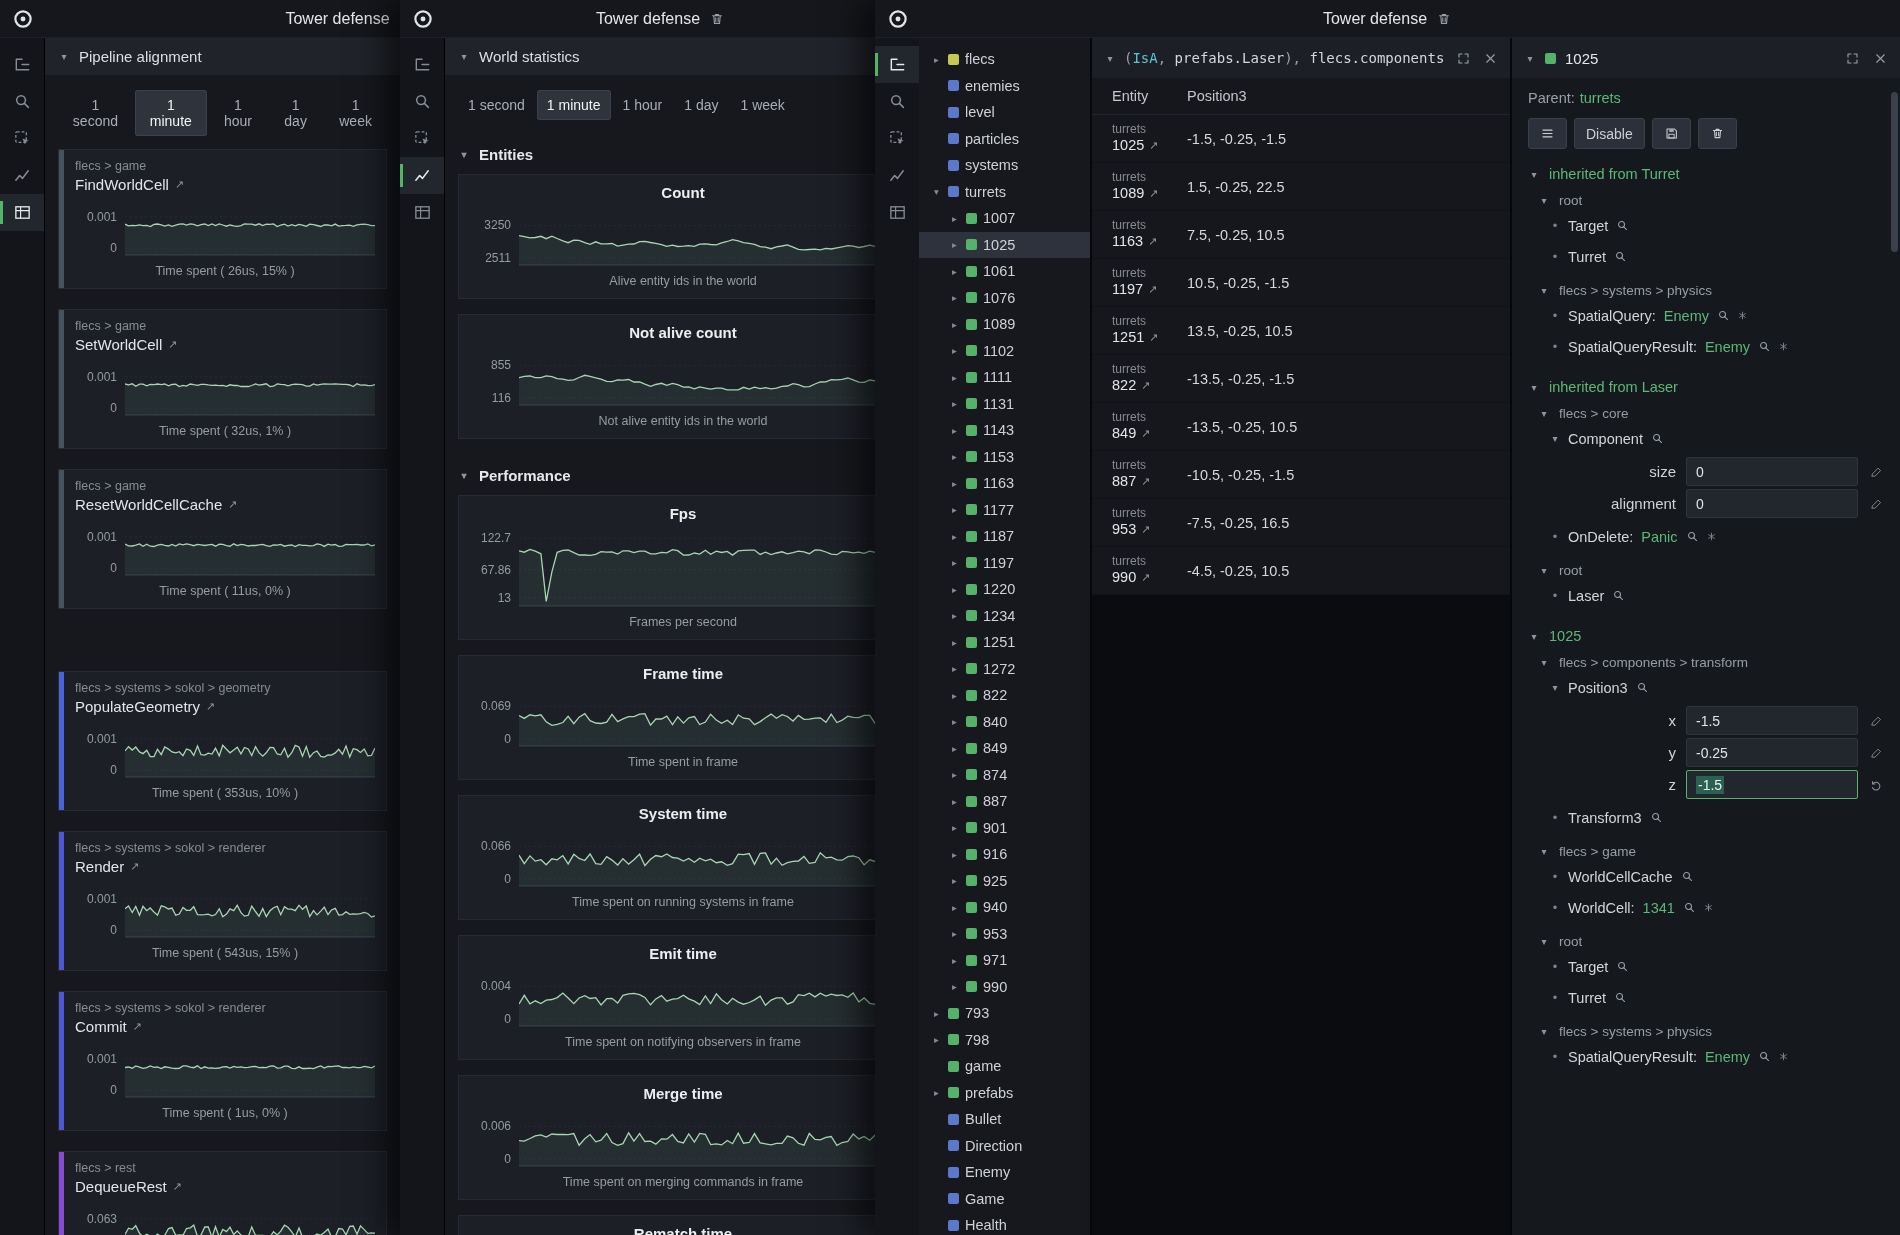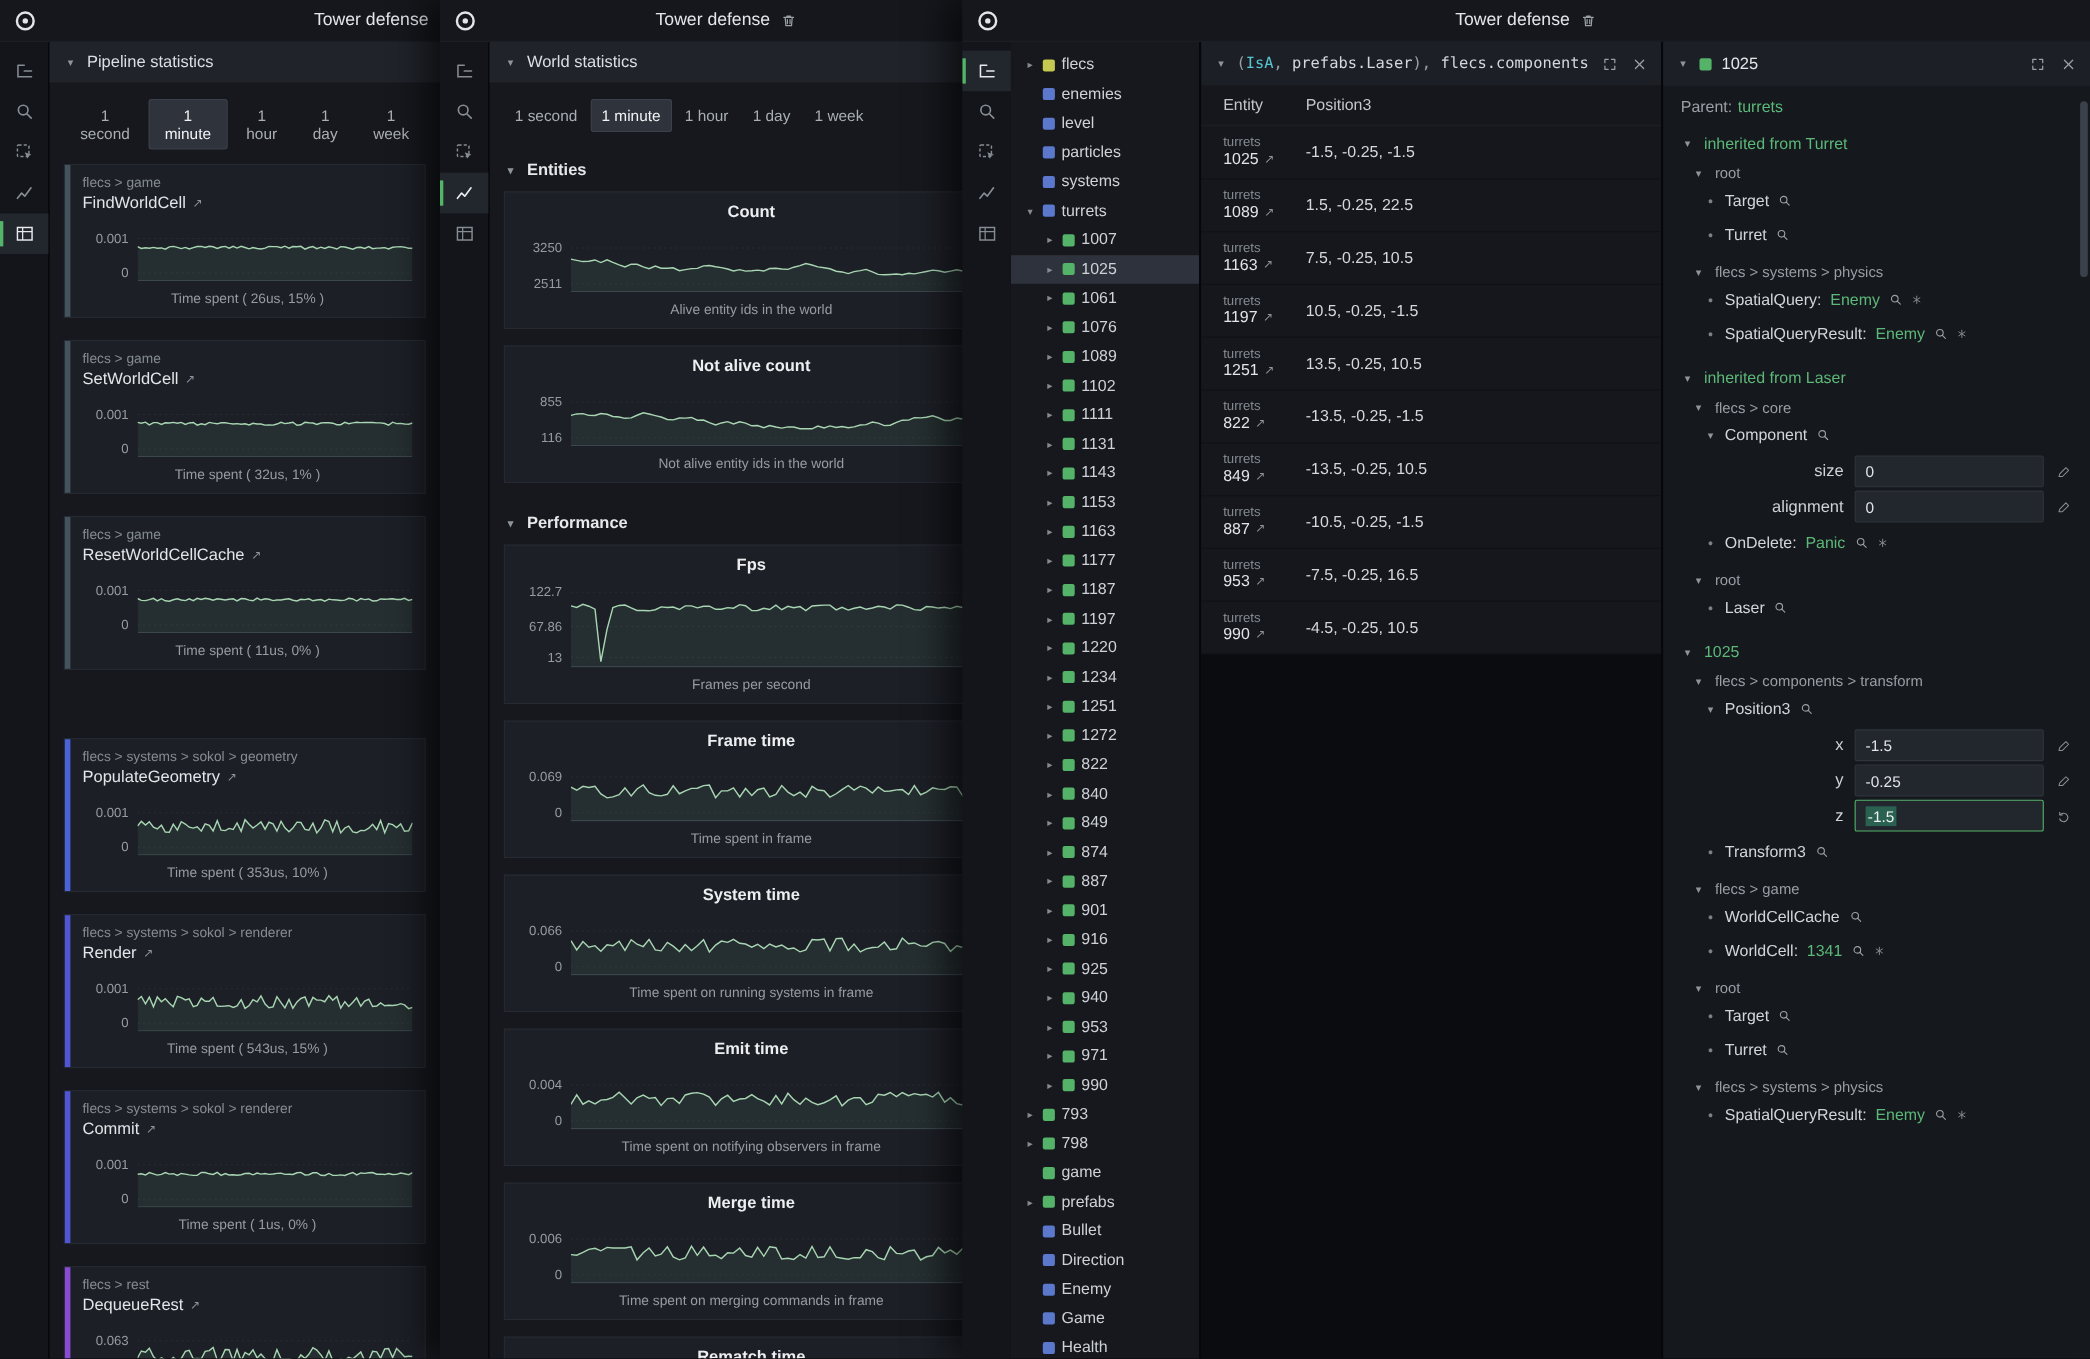--- a/index.html
+++ b/index.html
@@ -170,21 +170,21 @@
               <svg viewBox="0 0 20 20">
                 <rect x="3" y="4" width="14" height="12" stroke="currentColor" stroke-width="1.4" fill="none"></rect>
                 <path d="M3 8h14M8 4v12" stroke="currentColor" stroke-width="1.2"></path>
               </svg>
             </span>
           </div>
         </div>
       <div class="panel" style="flex:0 0 356px;">
         <div class="panel-header">
           <span class="caret">▾</span>
-          <span>Pipeline statistics</span>
+          <span>Pipeline alignment</span>
         </div>
         <div class="time-row">
             <button class="time-btn">1 second</button>
             <button class="time-btn selected">1 minute</button>
             <button class="time-btn">1 hour</button>
             <button class="time-btn">1 day</button>
             <button class="time-btn">1 week</button>
           </div>
         <div class="panel-scroll">
             <div class="stat-card">
@@ -1019,20 +1019,46 @@
           <span class="q-ico">
               <svg viewBox="0 0 20 20">
                 <path d="M5 5l10 10M15 5L5 15" stroke="currentColor" stroke-width="1.5" stroke-linecap="round"></path>
               </svg>
             </span>
         </div>
         <div class="i-scroll">
           <div class="i-parent">
             <span>Parent:</span><span class="i-parent-link">turrets</span>
           </div>
+          <div class="i-toolbar">
+            <button class="tool-btn">
+                <span style="display:flex">
+                  <svg viewBox="0 0 20 20">
+                    <path d="M4 5.5h12M4 10h12M4 14.5h12" stroke="currentColor" stroke-width="1.5" stroke-linecap="round"></path>
+                  </svg>
+                </span>
+              </button>
+            <button class="tool-btn">Disable</button>
+            <button class="tool-btn">
+                <span style="display:flex">
+                  <svg viewBox="0 0 20 20">
+                    <path d="M4 4h10l2.5 2.5V16H4z" stroke="currentColor" stroke-width="1.4" fill="none" stroke-linejoin="round"></path>
+                    <rect x="7" y="4.5" width="6" height="3.5" fill="currentColor" opacity=".75"></rect>
+                    <rect x="6.5" y="11" width="7" height="5" stroke="currentColor" stroke-width="1.2" fill="none"></rect>
+                  </svg>
+                </span>
+              </button>
+            <button class="tool-btn">
+                <span style="display:flex">
+                  <svg viewBox="0 0 20 20">
+                    <path d="M4.5 6h11M8 6V4.5h4V6M6 6l.8 9.5h6.4L14 6M8.5 8.5v4.5M11.5 8.5v4.5" stroke="currentColor" stroke-width="1.4" fill="none" stroke-linecap="round" stroke-linejoin="round"></path>
+                  </svg>
+                </span>
+              </button>
+          </div>
         <div class="i-sec">
               <span class="caret">▾</span>
               <span>inherited from Turret</span>
             </div>
             <div class="i-group">
               <span class="caret">▾</span>
               <span>root</span>
             </div>
             <div class="i-item">
               <span class="i-bullet">•</span>

